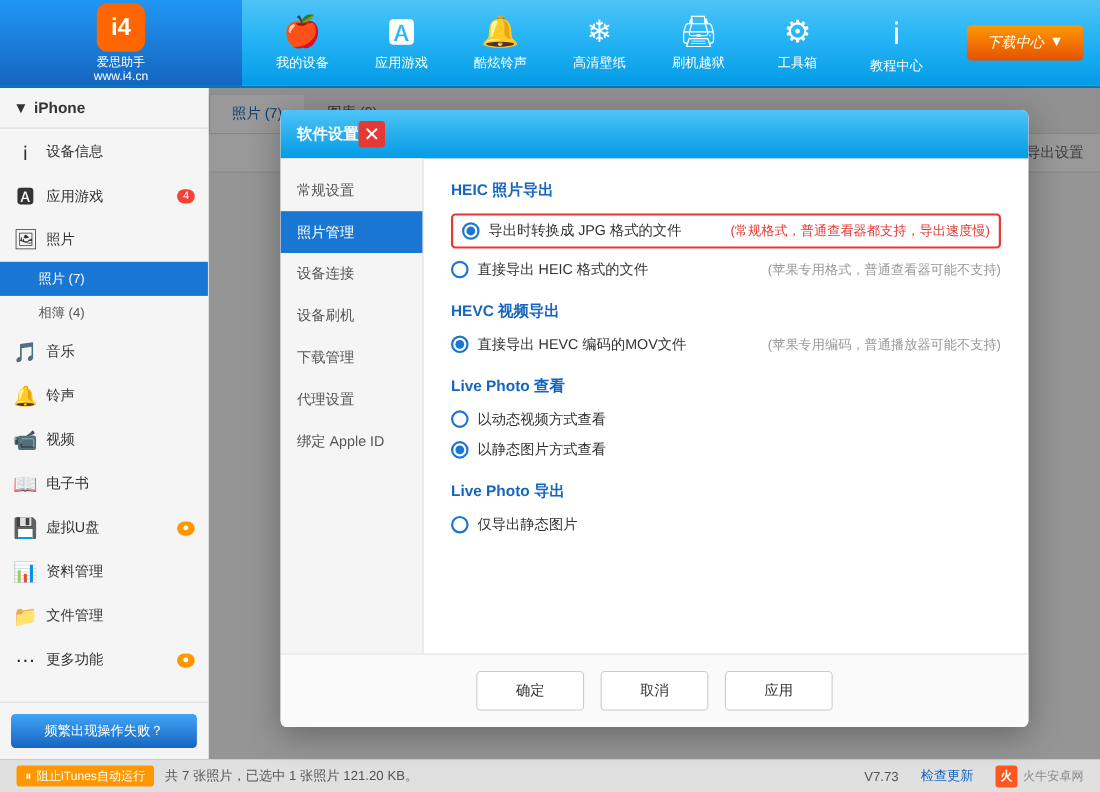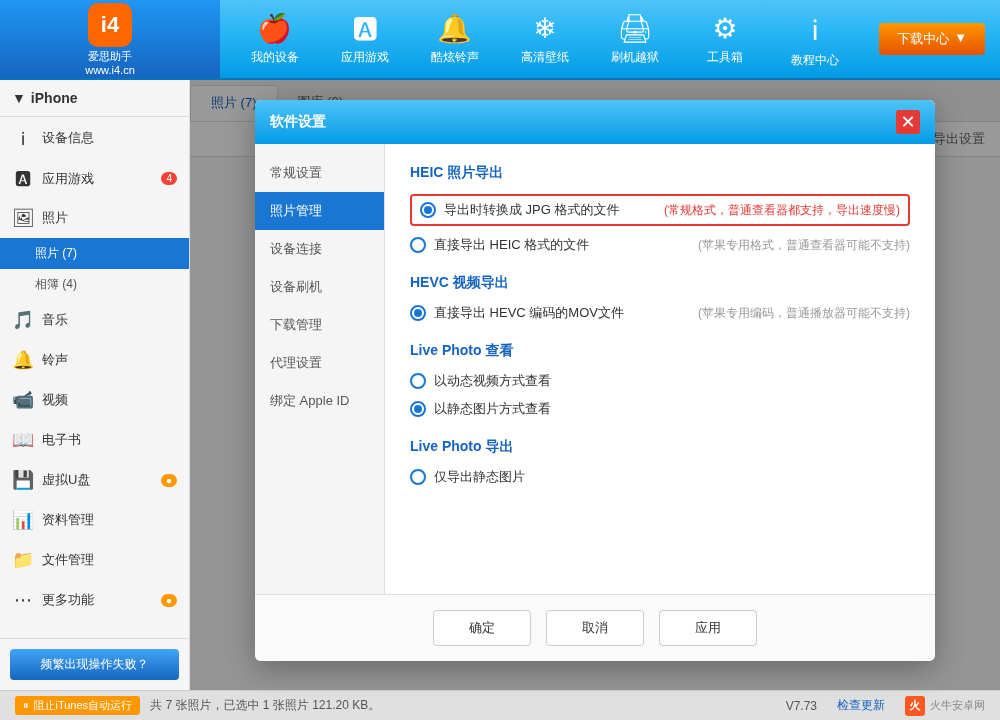--- a/index.html
+++ b/index.html
@@ -61,21 +61,21 @@
       padding-right: 15px;
     }
     .download-btn {
       background: linear-gradient(180deg, #ff9800, #e65100);
       color: white;
       border: none;
       border-radius: 4px;
       padding: 7px 18px;
       cursor: pointer;
       font-size: 13px;
-      display: flex; align-items: flex-start; gap: 5px;
+      display: flex; align-items: flex-start; gap: 5px; font-style: italic;
     }
 
     
     .main-container {
       display: flex;
       height: calc(720px - 80px - 30px);
     }
 
     
     .sidebar {
@@ -199,21 +199,20 @@
       width: 680px;
       box-shadow: 0 8px 30px rgba(0,0,0,0.3);
       overflow: hidden;
     }
     .dialog-title-bar {
       background: linear-gradient(180deg, #4fc3f7, #039be5);
       color: white;
       padding: 10px 15px;
       display: flex;
       align-items: center;
-      justify-content: space-between;
       font-size: 14px;
       font-weight: bold;
     }
     .dialog-close {
       background: none;
       border: none;
       color: white;
       font-size: 18px;
       cursor: pointer;
       width: 24px; height: 24px;

